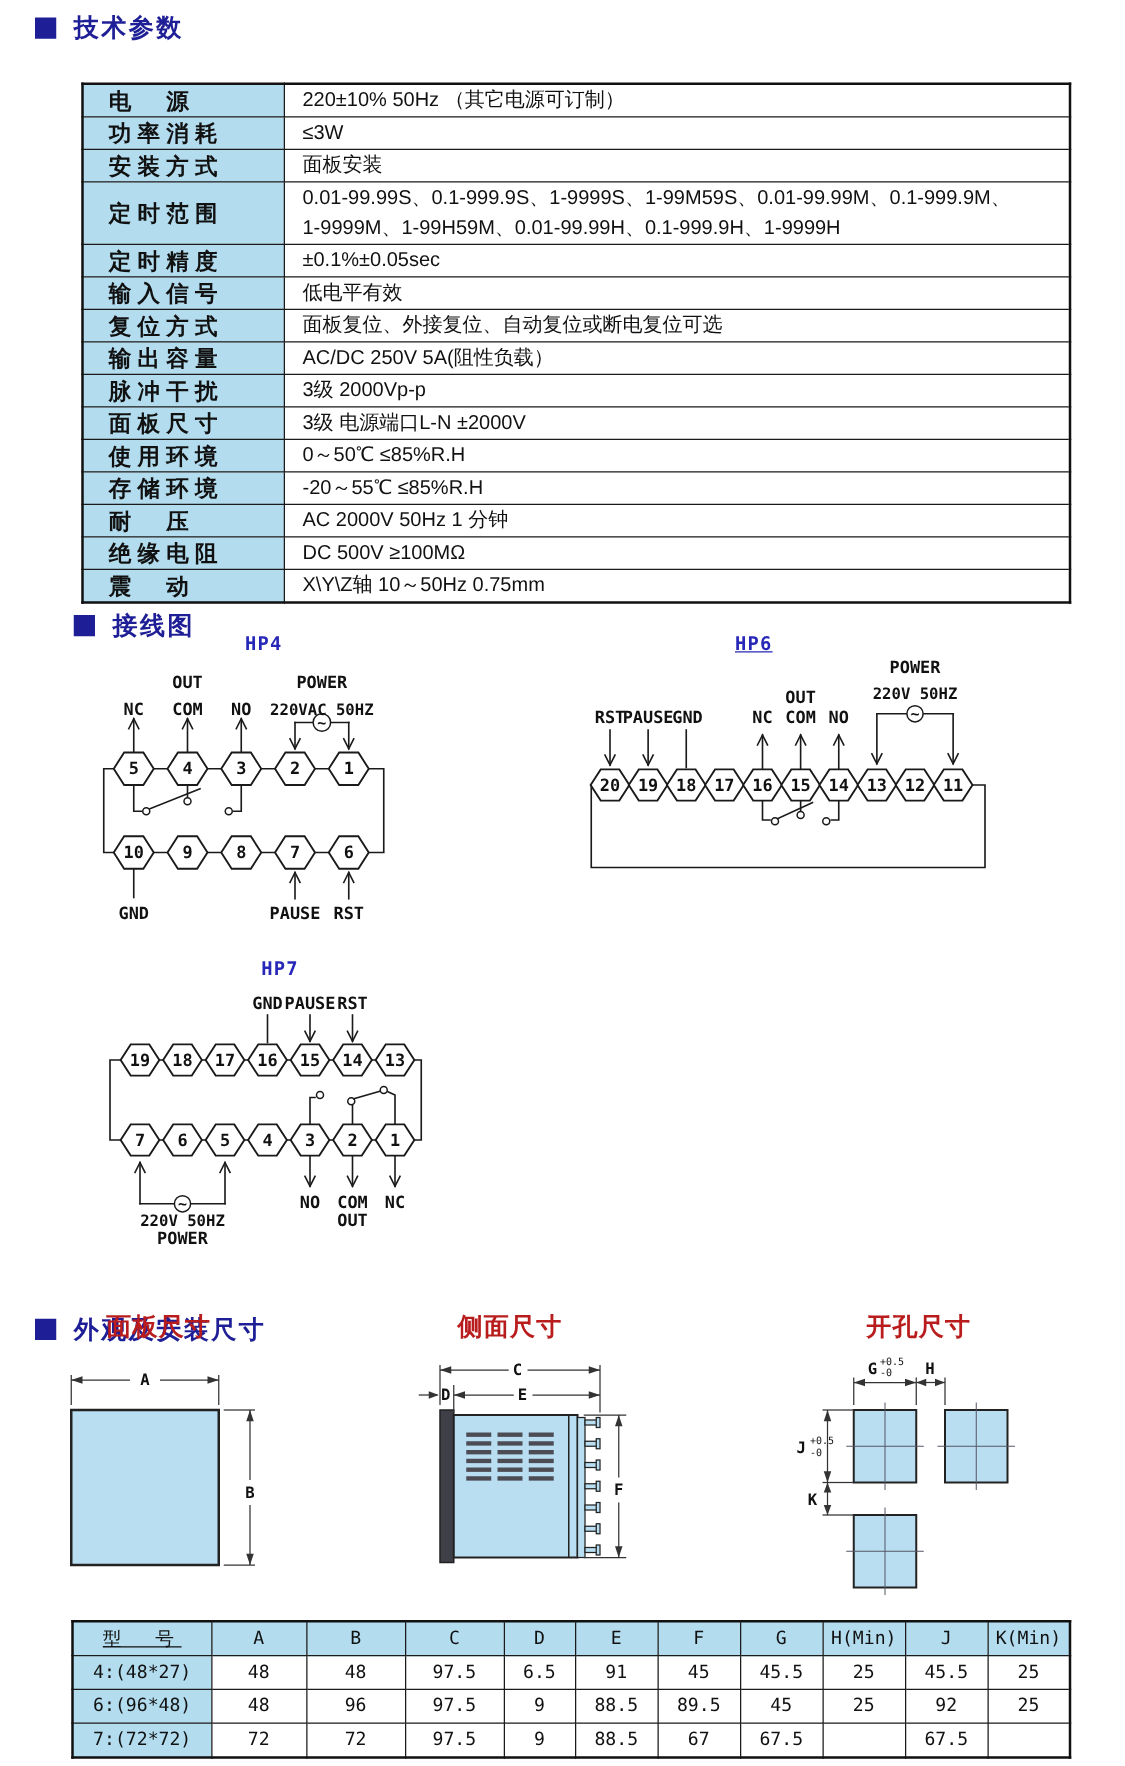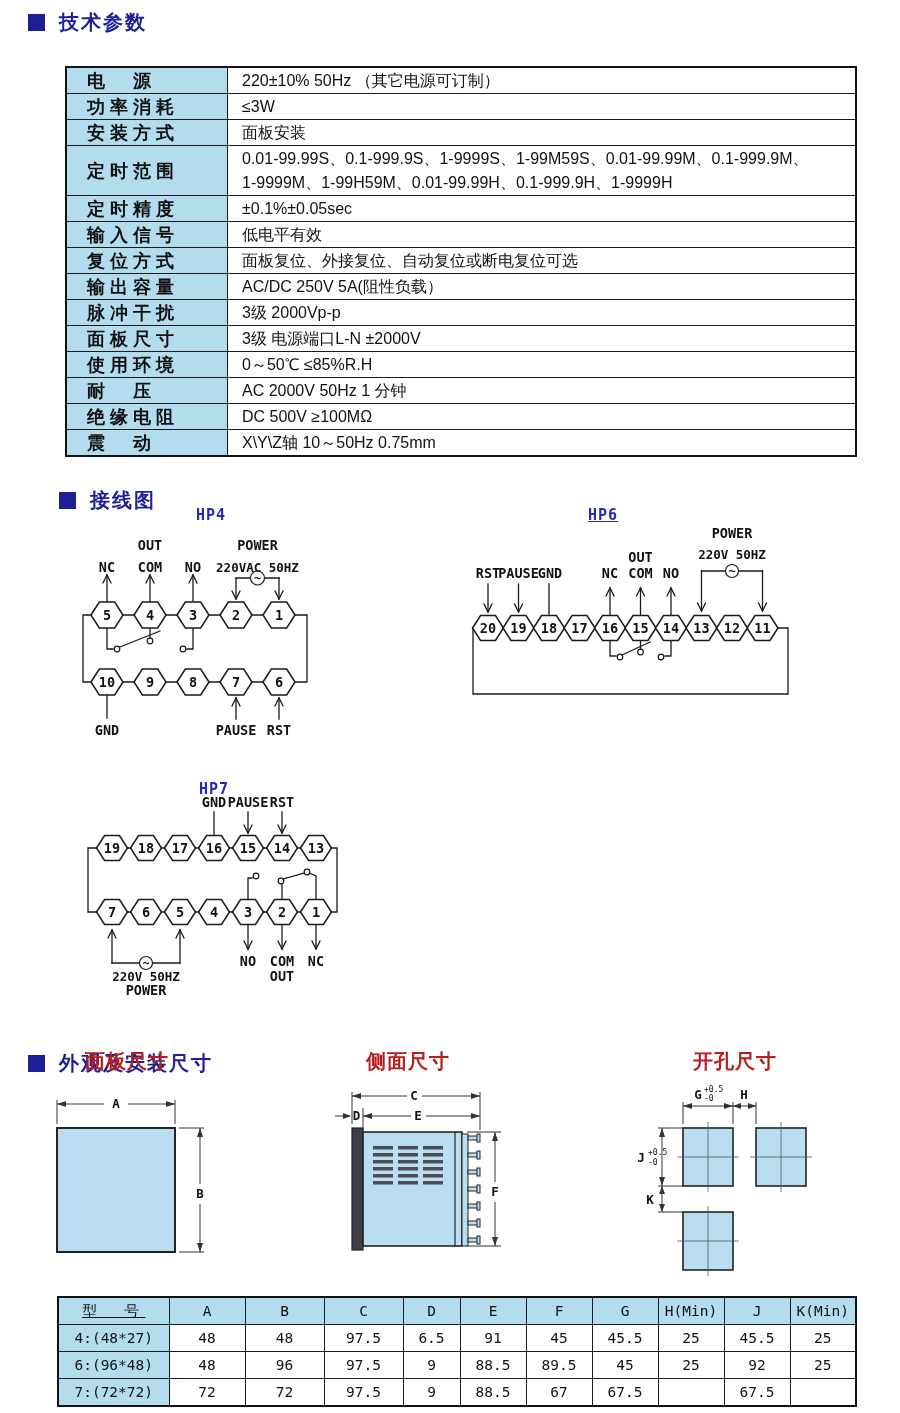--- a/index.html
+++ b/index.html
@@ -99,20 +99,24 @@
         </tr>
         <tr>
           <td class="k">面板尺寸</td>
           <td class="v">3级   电源端口L-N  ±2000V</td>
         </tr>
         <tr>
           <td class="k">使用环境</td>
           <td class="v">0～50℃ ≤85%R.H</td>
         </tr>
         <tr>
+          <td class="k">存储环境</td>
+          <td class="v">-20～55℃ ≤85%R.H</td>
+        </tr>
+        <tr>
           <td class="k">耐　压</td>
           <td class="v">AC 2000V  50Hz  1 分钟</td>
         </tr>
         <tr>
           <td class="k">绝缘电阻</td>
           <td class="v">DC 500V ≥100MΩ</td>
         </tr>
         <tr>
           <td class="k">震　动</td>
           <td class="v">X\Y\Z轴  10～50Hz 0.75mm</td>
@@ -120,21 +124,21 @@
       </tbody>
   </table>
 
   <div class="sec" style="left:28px;top:487px;padding-left:31px;">
     <span class="bullet"></span>
     <span class="sec-title">接线图</span>
   </div>
 
   <div class="hp-label" style="left:196px;top:506px;">HP4</div>
   <div class="hp-label" style="left:588px;top:506px;text-decoration:underline;">HP6</div>
-  <div class="hp-label" style="left:199px;top:766px;margin-top:14px;">HP7</div>
+  <div class="hp-label" style="left:209px;top:766px;">HP7</div>
 
   <svg class="diag" style="left:80px;top:522px;" width="245" height="235" viewBox="0 0 245 235">
     <g>
       <line class="wire" x1="27" y1="93" x2="199" y2="93"></line>
       <line class="wire" x1="27" y1="160" x2="199" y2="160"></line>
       <path class="wire" d="M11,93 H3 V160 H11"></path>
       <path class="wire" d="M215,93 H227 V160 H215"></path>
       <line class="wire" x1="27" y1="80" x2="27" y2="53"></line>
         <path class="wire" d="M23,61 L27,53 L31,61"></path>
       <line class="wire" x1="70" y1="80" x2="70" y2="53"></line>

